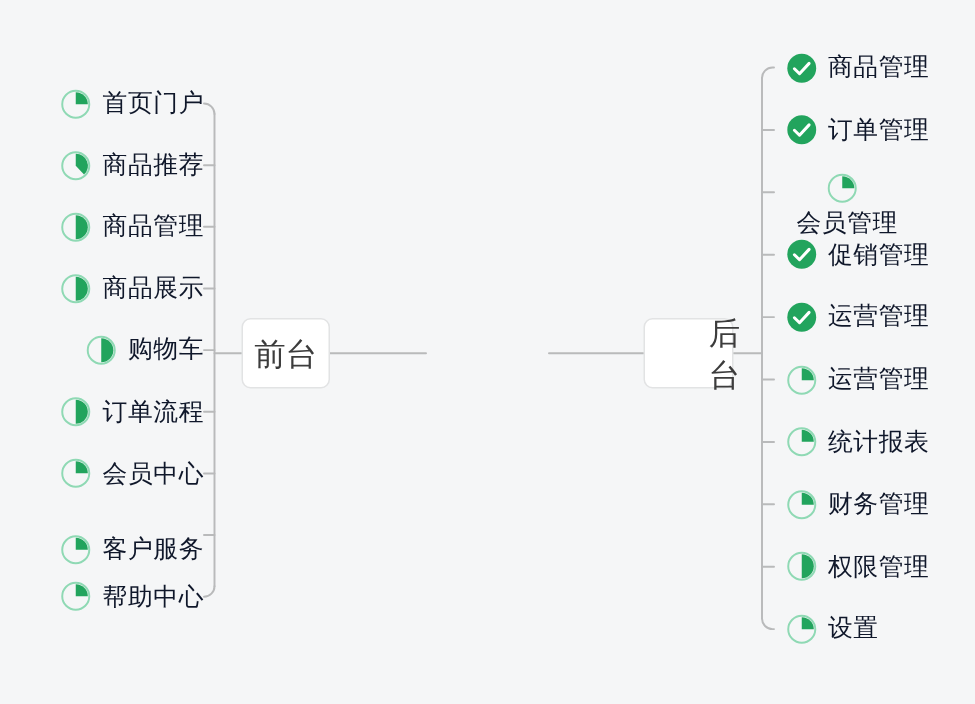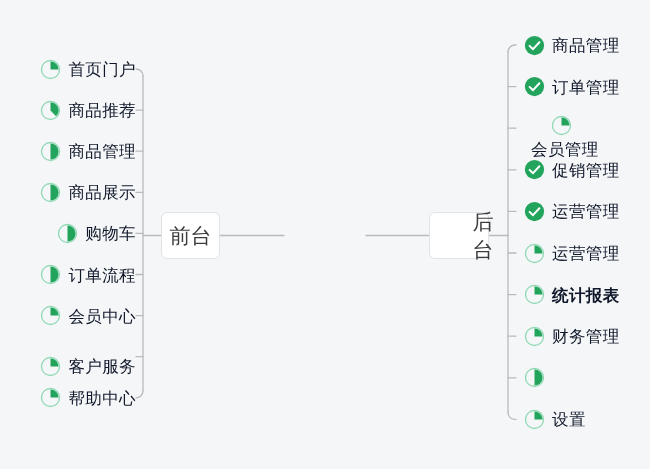--- a/index.html
+++ b/index.html
@@ -238,39 +238,40 @@
         </svg>
         <span class="leaf-label">运营管理</span>
       </div>
       <div class="leaf leaf-right" style="top: 240px;">
         <svg class="leaf-icon" viewBox="0 0 24 24">
           <circle cx="12" cy="12" r="10.3" fill="none" stroke="#8fd9b4" stroke-width="1.5"></circle>
           <path d="M 12 12 L 12 2.8000000000000007 A 9.2 9.2 0 0 1 21.200 12.000 Z" fill="#22a45d"></path>
         </svg>
         <span class="leaf-label">运营管理</span>
       </div>
-      <div class="leaf leaf-right" style="top: 281.6px; font-weight: bold;">
+      <div class="leaf leaf-right" style="top: 281.6px;">
         <svg class="leaf-icon" viewBox="0 0 24 24">
           <circle cx="12" cy="12" r="10.3" fill="none" stroke="#8fd9b4" stroke-width="1.5"></circle>
           <path d="M 12 12 L 12 2.8000000000000007 A 9.2 9.2 0 0 1 21.200 12.000 Z" fill="#22a45d"></path>
         </svg>
         <span class="leaf-label">统计报表</span>
       </div>
       <div class="leaf leaf-right" style="top: 323.2px;">
         <svg class="leaf-icon" viewBox="0 0 24 24">
           <circle cx="12" cy="12" r="10.3" fill="none" stroke="#8fd9b4" stroke-width="1.5"></circle>
           <path d="M 12 12 L 12 2.8000000000000007 A 9.2 9.2 0 0 1 21.200 12.000 Z" fill="#22a45d"></path>
         </svg>
         <span class="leaf-label">财务管理</span>
       </div>
       <div class="leaf leaf-right" style="top: 364.8px;">
         <svg class="leaf-icon" viewBox="0 0 24 24">
           <circle cx="12" cy="12" r="10.3" fill="none" stroke="#8fd9b4" stroke-width="1.5"></circle>
           <path d="M 12 12 L 12 2.8000000000000007 A 9.2 9.2 0 0 1 12.000 21.200 Z" fill="#22a45d"></path>
         </svg>
+        <span class="leaf-label">权限管理</span>
       </div>
       <div class="leaf leaf-right" style="top: 406.4px;">
         <svg class="leaf-icon" viewBox="0 0 24 24">
           <circle cx="12" cy="12" r="10.3" fill="none" stroke="#8fd9b4" stroke-width="1.5"></circle>
           <path d="M 12 12 L 12 2.8000000000000007 A 9.2 9.2 0 0 1 21.200 12.000 Z" fill="#22a45d"></path>
         </svg>
         <span class="leaf-label">设置</span>
       </div>
     </div>
 

